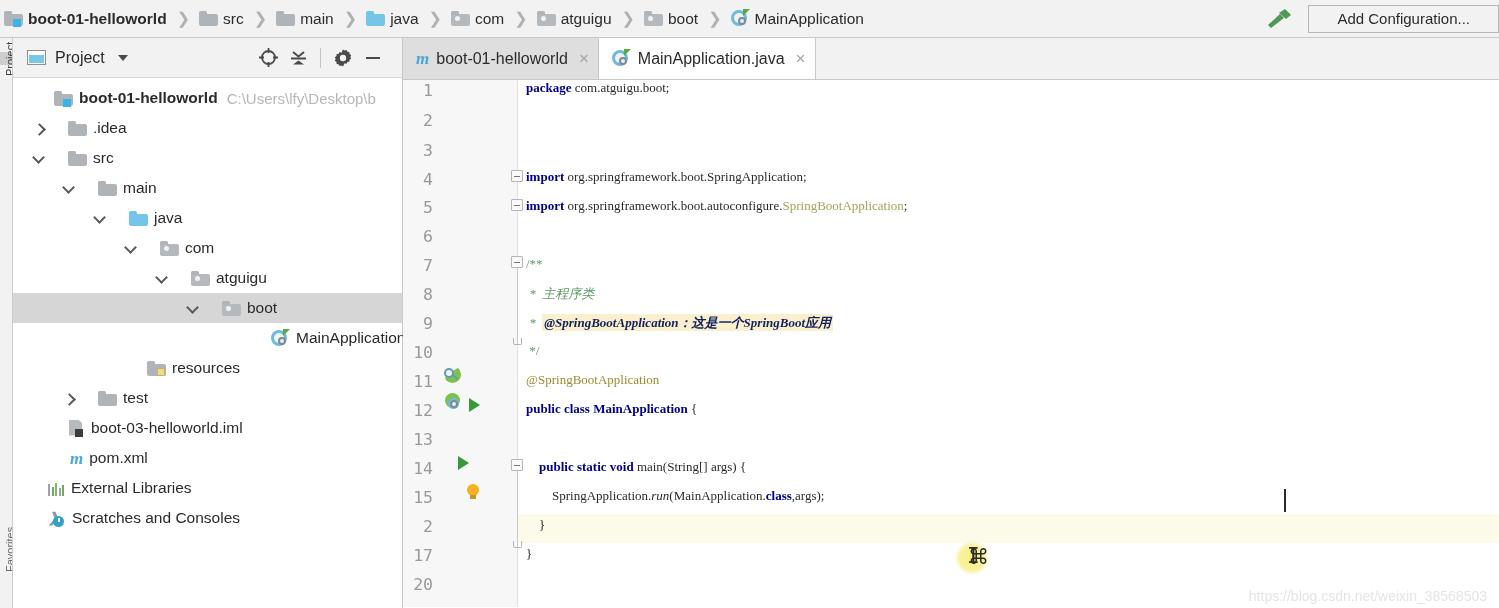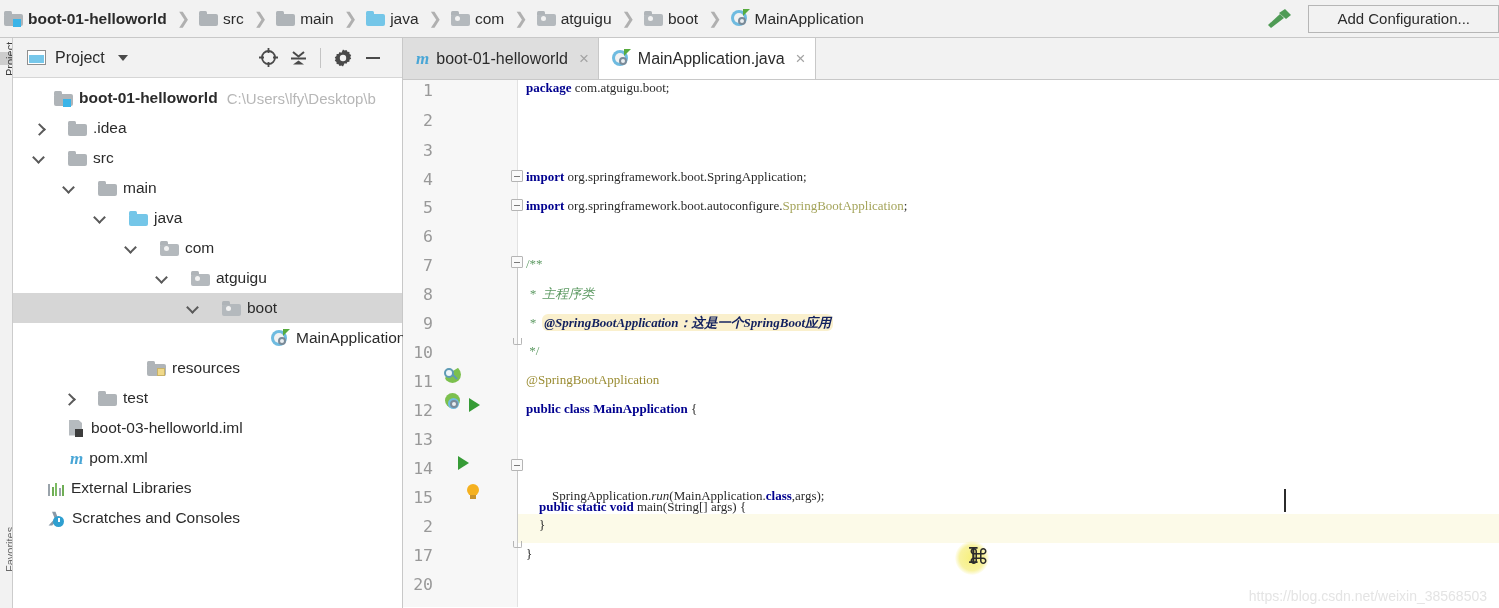--- a/index.html
+++ b/index.html
@@ -109,21 +109,21 @@
   .cl{position:absolute;left:9px;font-family:Liberation Serif, serif;font-size:13px;
       white-space:pre;color:#2b2b2b;letter-spacing:0px;}
   .hl-line{position:absolute;left:114px;right:0;height:29px;background:#fcfae8;}
   .kw{color:#00008f;font-weight:bold;}
   .cmt{color:#5d9a63;}
   .cmt-i{color:#5d9a63;font-style:italic;}
   .grey{color:#a4a45b;text-align:right;}
   .anno{color:#9a8c32;}
   .ital{font-style:italic;}
   .cls{color:#00008f;font-weight:bold;}
-  .hlspan{background:#faf0cd;color:#11205e;font-weight:bold;font-style:italic;padding:1px 2px;border-radius:6px;}
+  .hlspan{background:#faf0cd;color:#11205e;font-weight:bold;font-style:italic;padding:1px 2px;}
   .caret-bar{position:absolute;width:1.5px;height:23px;background:#2b2b2b;}
 
   .foldmark{position:absolute;width:12px;height:12px;border:1px solid #b5b5b5;background:#fafafa;
             box-sizing:border-box;border-radius:1px;}
   .foldmark:after{content:"";position:absolute;left:2px;top:4.5px;width:6px;height:1.5px;background:#7a7a7a;}
   .foldline{position:absolute;width:1px;background:#c8c8c8;}
   .foldend{position:absolute;width:9px;height:7px;border:1px solid #b5b5b5;border-top:none;
            border-radius:0 0 2px 2px;box-sizing:border-box;}
   .runarrow{width:0;height:0;border-left:11px solid #369b36;border-top:7px solid transparent;
             border-bottom:7px solid transparent;}
@@ -516,21 +516,21 @@
 
         <div class="cl cmt" style="top:176px;">/**</div>
         <div class="cl cmt-i" style="top:205px;"> *  主程序类</div>
         <div class="cl cmt-i" style="top:234px;"><span> *  </span><span class="hlspan">@SpringBootApplication：这是一个SpringBoot应用</span></div>
         <div class="cl cmt" style="top:263px;"> */</div>
 
         <div class="cl anno" style="top:292px;">@SpringBootApplication</div>
 
         <div class="cl" style="top:321px;"><span class="kw">public class </span><span class="cls">MainApplication</span> {</div>
 
-        <div class="cl" style="top:379px;margin-top:40px;">    <span class="kw">public static void </span>main(String[] args) {</div>
+        <div class="cl" style="top:379px;">    <span class="kw">public static void </span>main(String[] args) {</div>
 
         <div class="cl" style="top:408px;">        SpringApplication.<span class="ital">run</span>(MainApplication.<span class="kw">class</span>,args);</div>
 
         <div class="cl" style="top:437px;">    }</div>
         <div class="cl" style="top:466px;">}</div>
 
         <span class="caret-bar" style="left:767px;top:409px;"></span>
       </div>
 
       <span class="mcursor" style="left:552px;top:461px;"></span>

